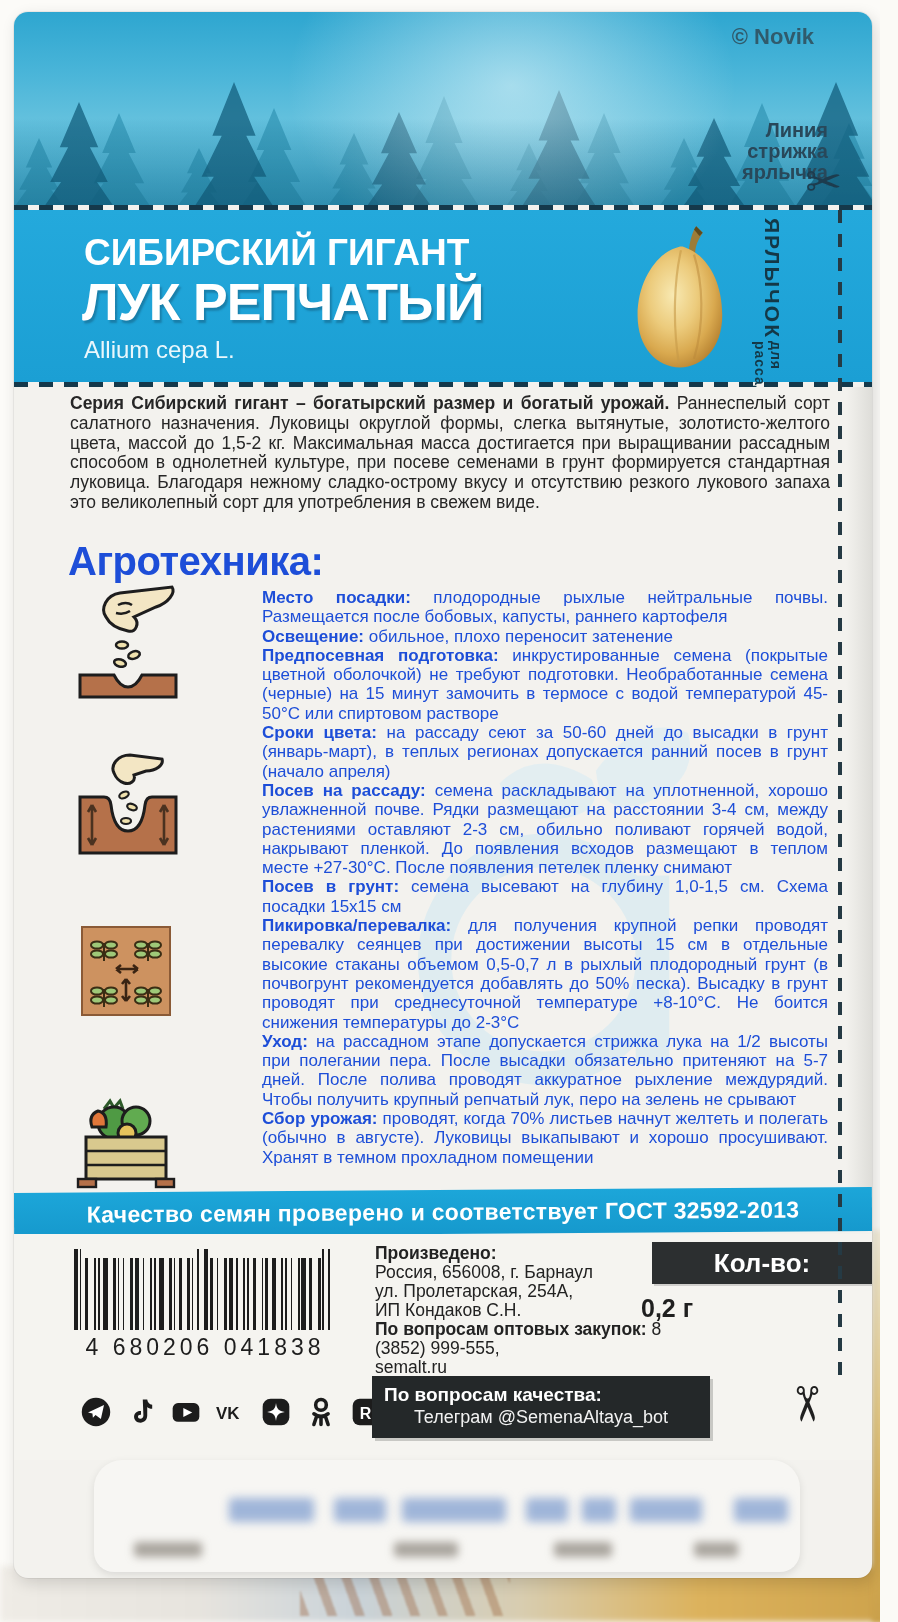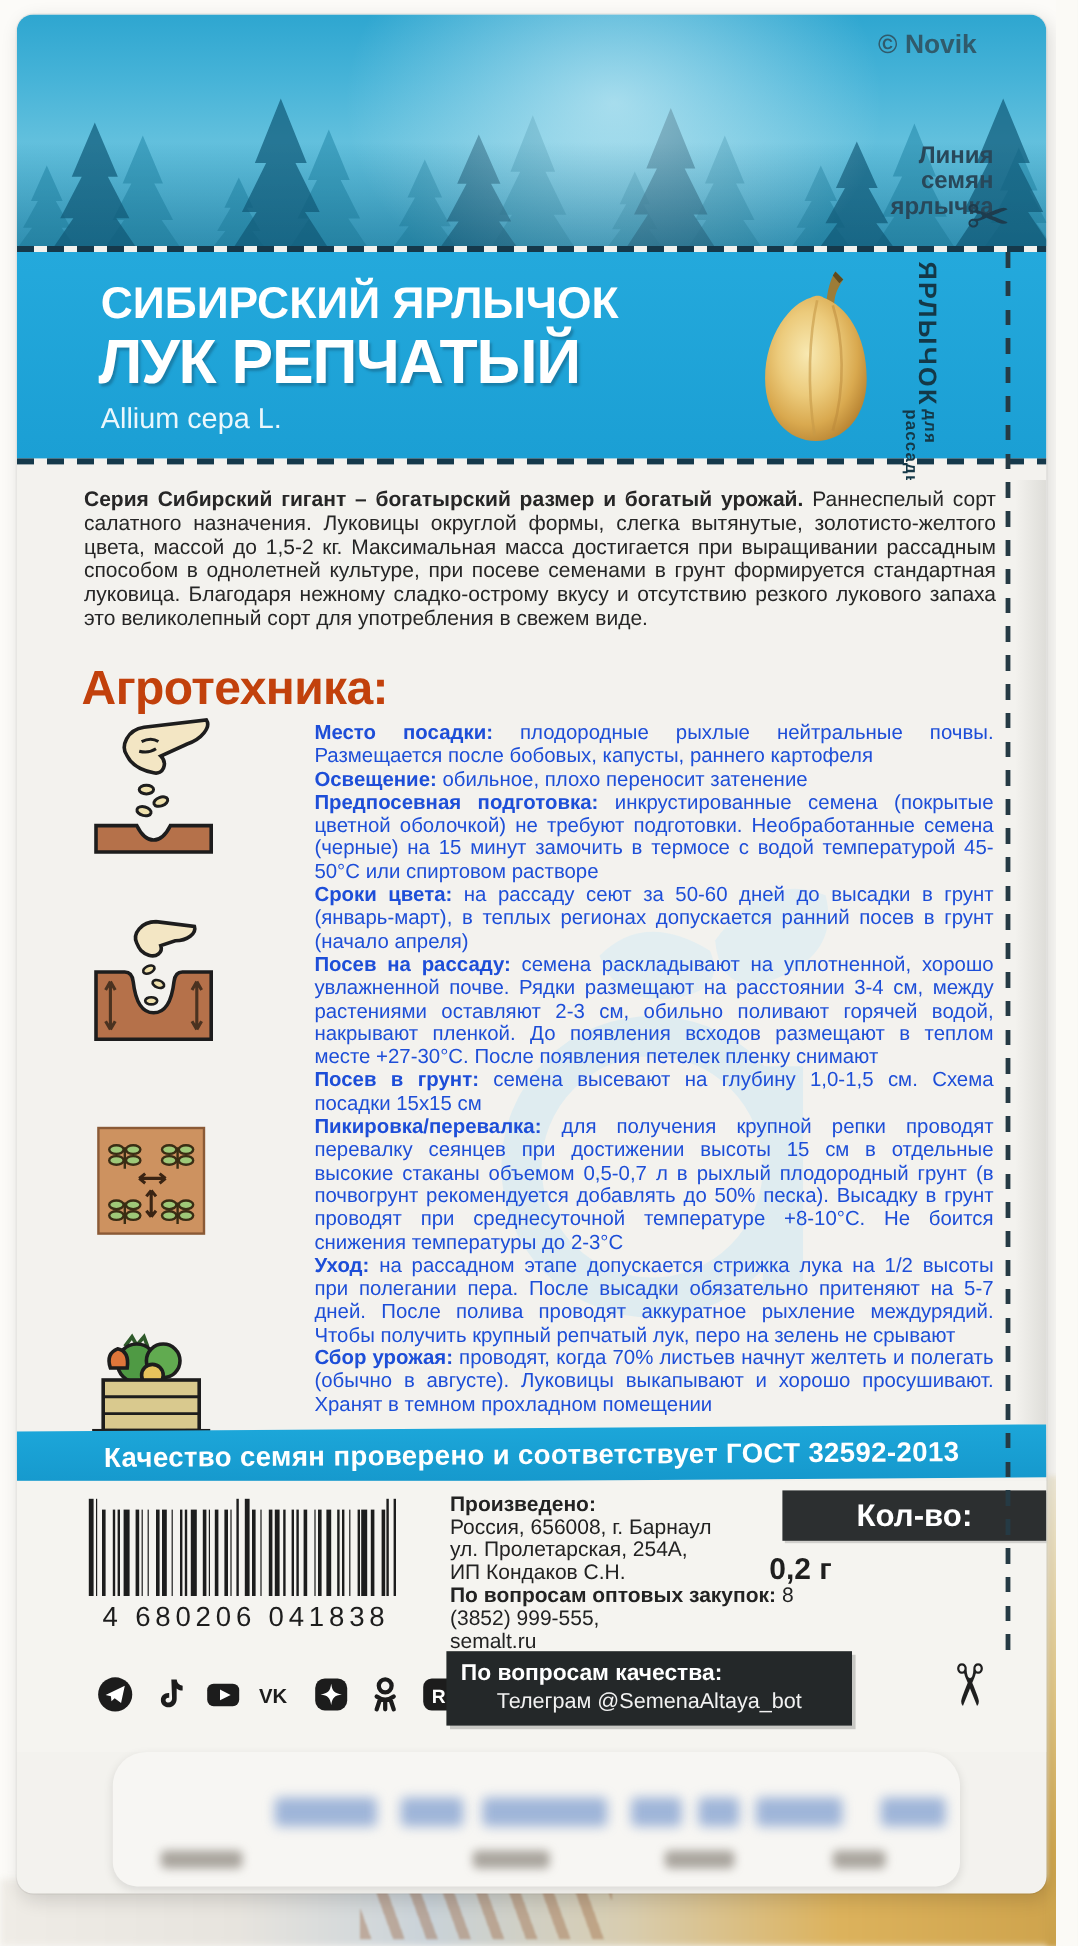--- a/index.html
+++ b/index.html
@@ -40,26 +40,26 @@
   .series{position:absolute;left:70px;top:22px;color:#fff;font-size:37px;font-weight:700;letter-spacing:0;}
   .cultivar{position:absolute;left:68px;top:62px;color:#fff;font-size:52px;font-weight:800;letter-spacing:-1px;
     text-shadow:2px 3px 2px rgba(15,60,85,.35);}
   .latin{position:absolute;left:70px;top:126px;color:#eaf7fc;font-size:24px;font-weight:500;}
   .onion{position:absolute;left:592px;top:12px;width:150px;height:152px;}
   .tag-vertical{position:absolute;left:738px;top:8px;height:164px;writing-mode:vertical-rl;color:#143847;display:flex;}
   .tag-vertical .t1{font-size:21px;font-weight:800;letter-spacing:2px;}
   .tag-vertical .t2{font-size:14px;font-weight:700;letter-spacing:1px;margin-top:2px;}
 
   
-  .body{position:absolute;left:0;top:375px;width:858px;height:803px;background:#f3f2ee;margin-top:13px;}
+  .body{position:absolute;left:0;top:375px;width:858px;height:803px;background:#f3f2ee;}
   .body-fold{position:absolute;right:0;top:0;width:26px;height:100%;background:linear-gradient(90deg,transparent,rgba(110,110,104,.16));}
   .watermark{position:absolute;left:330px;top:300px;width:420px;height:440px;opacity:.5;pointer-events:none;}
   .desc{position:absolute;left:56px;top:7px;width:760px;font-size:17.5px;line-height:19.8px;color:#262626;text-align:justify;}
   .desc b{font-weight:800;}
-  .agro-head{position:absolute;left:54px;top:152px;font-size:40px;font-weight:800;color:#c2410c;letter-spacing:-0.5px;}
+  .agro-head{position:absolute;left:54px;top:152px;font-size:40px;font-weight:800;color:#1d4ed8;letter-spacing:-0.5px;}
   .sections{position:absolute;left:248px;top:201px;width:566px;font-size:17px;line-height:19.3px;color:#1d4ed8;text-align:justify;}
   .sections .sec b{font-weight:800;}
   .agro-icon{position:absolute;}
   .ic1{left:62px;top:196px;width:104px;height:118px;}
   .ic2{left:62px;top:366px;width:104px;height:104px;}
   .ic3{left:66px;top:538px;width:92px;height:92px;}
   .ic4{left:60px;top:710px;width:106px;height:94px;}
 
   
   .gost{position:absolute;left:0;top:1178px;width:858px;height:44px;background:linear-gradient(180deg,#1ca6d9,#1699cd);
@@ -122,30 +122,30 @@
           <polygon points="220,70 241.6,123.76 232.24,123.76 252.4,164.72 240.16,164.72 261.76,198 178.24,198 199.84,164.72 187.6,164.72 207.76,123.76 198.4,123.76" fill="#135f7d" opacity="0.75"></polygon>
           <polygon points="385,100 403,141.16 395.2,141.16 412,172.52 401.8,172.52 419.8,198 350.2,198 368.2,172.52 358,172.52 374.8,141.16 367,141.16" fill="#135f7d" opacity="0.75"></polygon>
           <polygon points="545,78 565.4,128.4 556.56,128.4 575.6,166.8 564.04,166.8 584.44,198 505.56,198 525.96,166.8 514.4,166.8 533.44,128.4 524.6,128.4" fill="#135f7d" opacity="0.75"></polygon>
           <polygon points="700,106 717.4,144.64 709.86,144.64 726.1,174.07999999999998 716.24,174.07999999999998 733.64,198 666.36,198 683.76,174.07999999999998 673.9,174.07999999999998 690.14,144.64 682.6,144.64" fill="#135f7d" opacity="0.75"></polygon>
           <polygon points="822,70 844.2,123.76 834.58,123.76 855.3,164.72 842.72,164.72 864.92,198 779.08,198 801.28,164.72 788.7,164.72 809.42,123.76 799.8,123.76" fill="#135f7d" opacity="0.75"></polygon>
         </svg>
       <div class="sky-deep"></div>
       <div class="copyright">© Novik</div>
       <div class="cut-label">
           <div>Линия</div>
-          <div>семян</div>
+          <div>стрижка</div>
           <div>ярлычка</div>
         </div>
       <div class="scis-top">✂</div>
     </div>
 
     <div class="dash-h dash1"></div>
 
     <div class="band">
-      <div class="series">СИБИРСКИЙ ЯРЛЫЧОК</div>
+      <div class="series">СИБИРСКИЙ ГИГАНТ</div>
       <div class="cultivar">ЛУК РЕПЧАТЫЙ</div>
       <div class="latin">Allium cepa L.</div>
       <svg class="onion" viewBox="0 0 100 140">
         <defs>
           <radialGradient id="og" cx="42%" cy="40%" r="68%">
             <stop offset="0%" stop-color="#f8e9b2"></stop>
             <stop offset="42%" stop-color="#eccb7c"></stop>
             <stop offset="72%" stop-color="#d9a94f"></stop>
             <stop offset="100%" stop-color="#b27d2d"></stop>
           </radialGradient>

